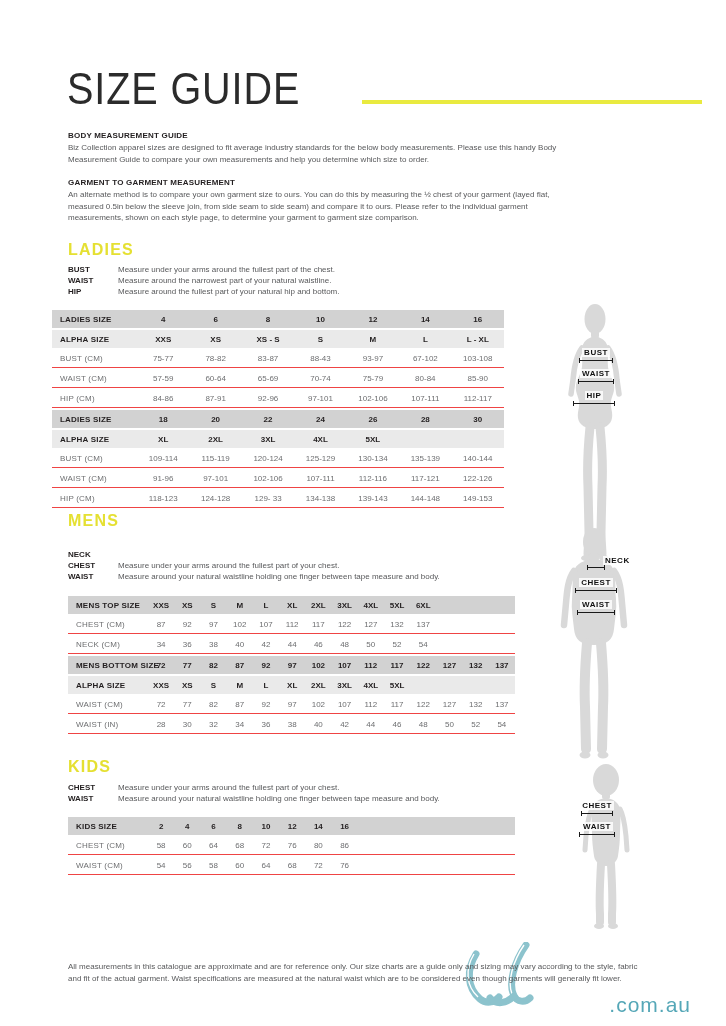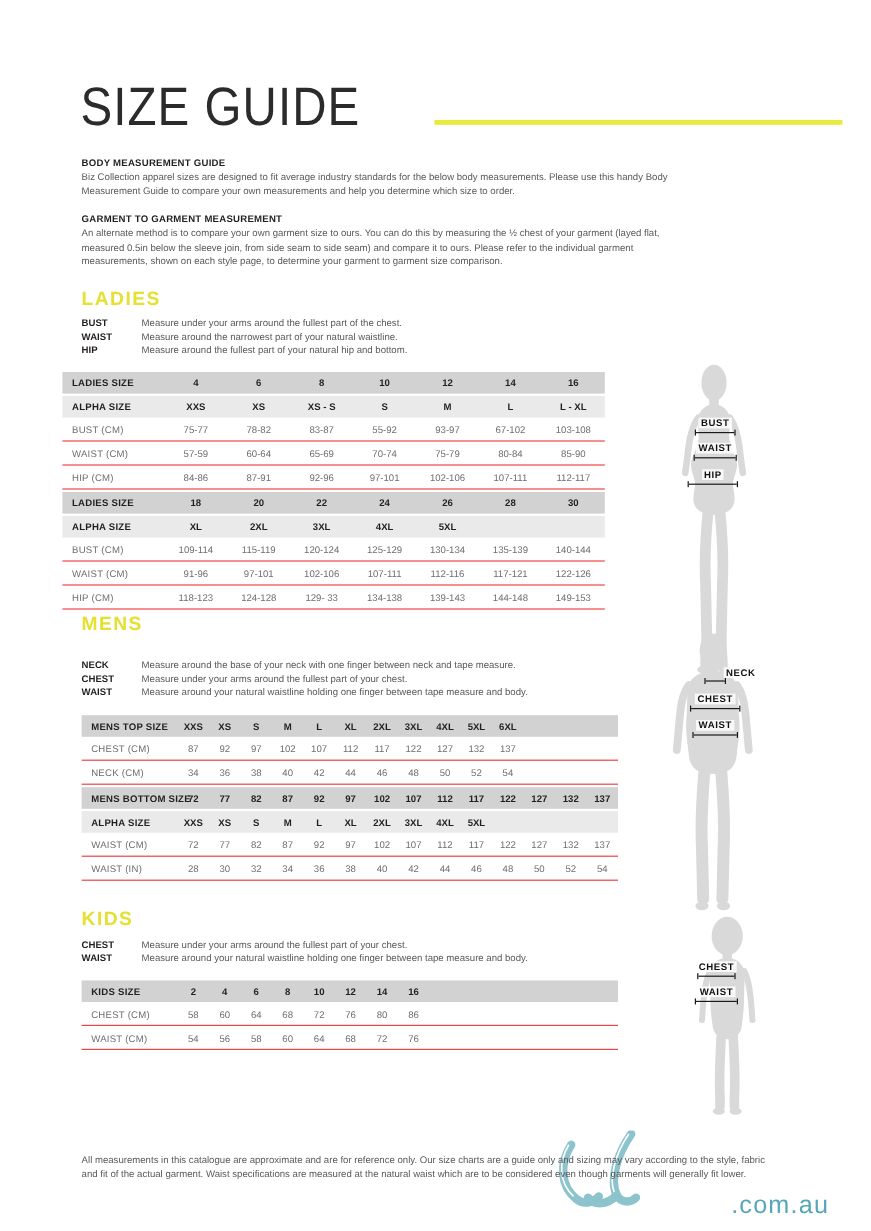--- a/index.html
+++ b/index.html
@@ -128,21 +128,21 @@
           <div class="t-cell">S</div>
           <div class="t-cell">M</div>
           <div class="t-cell">L</div>
           <div class="t-cell">L - XL</div>
         </div>
         <div class="t-row row-data" style="grid-template-columns: var(--labelw) repeat(7, 1fr);">
           <div class="t-label">BUST (CM)</div>
           <div class="t-cell">75-77</div>
           <div class="t-cell">78-82</div>
           <div class="t-cell">83-87</div>
-          <div class="t-cell">55-92</div>
+          <div class="t-cell">88-43</div>
           <div class="t-cell">93-97</div>
           <div class="t-cell">67-102</div>
           <div class="t-cell">103-108</div>
         </div>
         <div class="t-row row-data" style="grid-template-columns: var(--labelw) repeat(7, 1fr);">
           <div class="t-label">WAIST (CM)</div>
           <div class="t-cell">57-59</div>
           <div class="t-cell">60-64</div>
           <div class="t-cell">65-69</div>
           <div class="t-cell">70-74</div>
@@ -237,21 +237,20 @@
         <div class="m-arrow"></div>
       </div>
     </div>
   </section>
 
   <section>
     <h2 class="sec-h mens">MENS</h2>
     <div class="defs mens">
       <div class="def-row">
         <span class="def-term">NECK</span>
-        <span class="def-text">Measure around the base of your neck with one finger between neck and tape measure.</span>
       </div>
       <div class="def-row">
         <span class="def-term">CHEST</span>
         <span class="def-text">Measure under your arms around the fullest part of your chest.</span>
       </div>
       <div class="def-row">
         <span class="def-term">WAIST</span>
         <span class="def-text">Measure around your natural waistline holding one finger between tape measure and body.</span>
       </div>
     </div>

